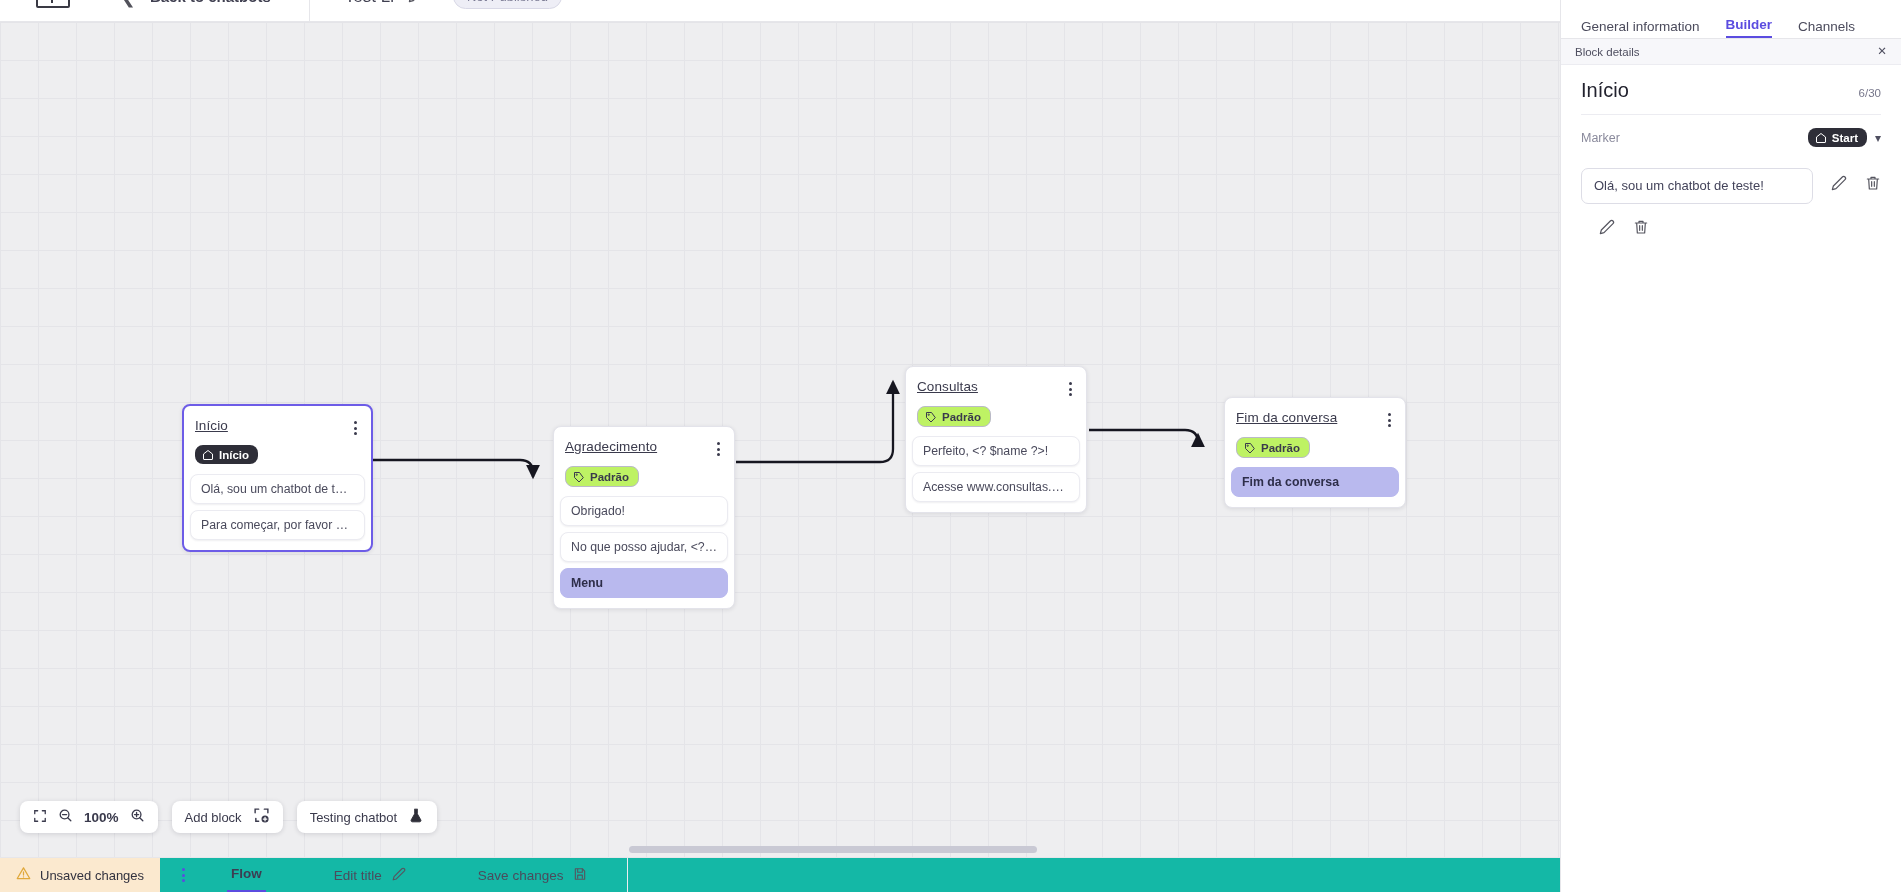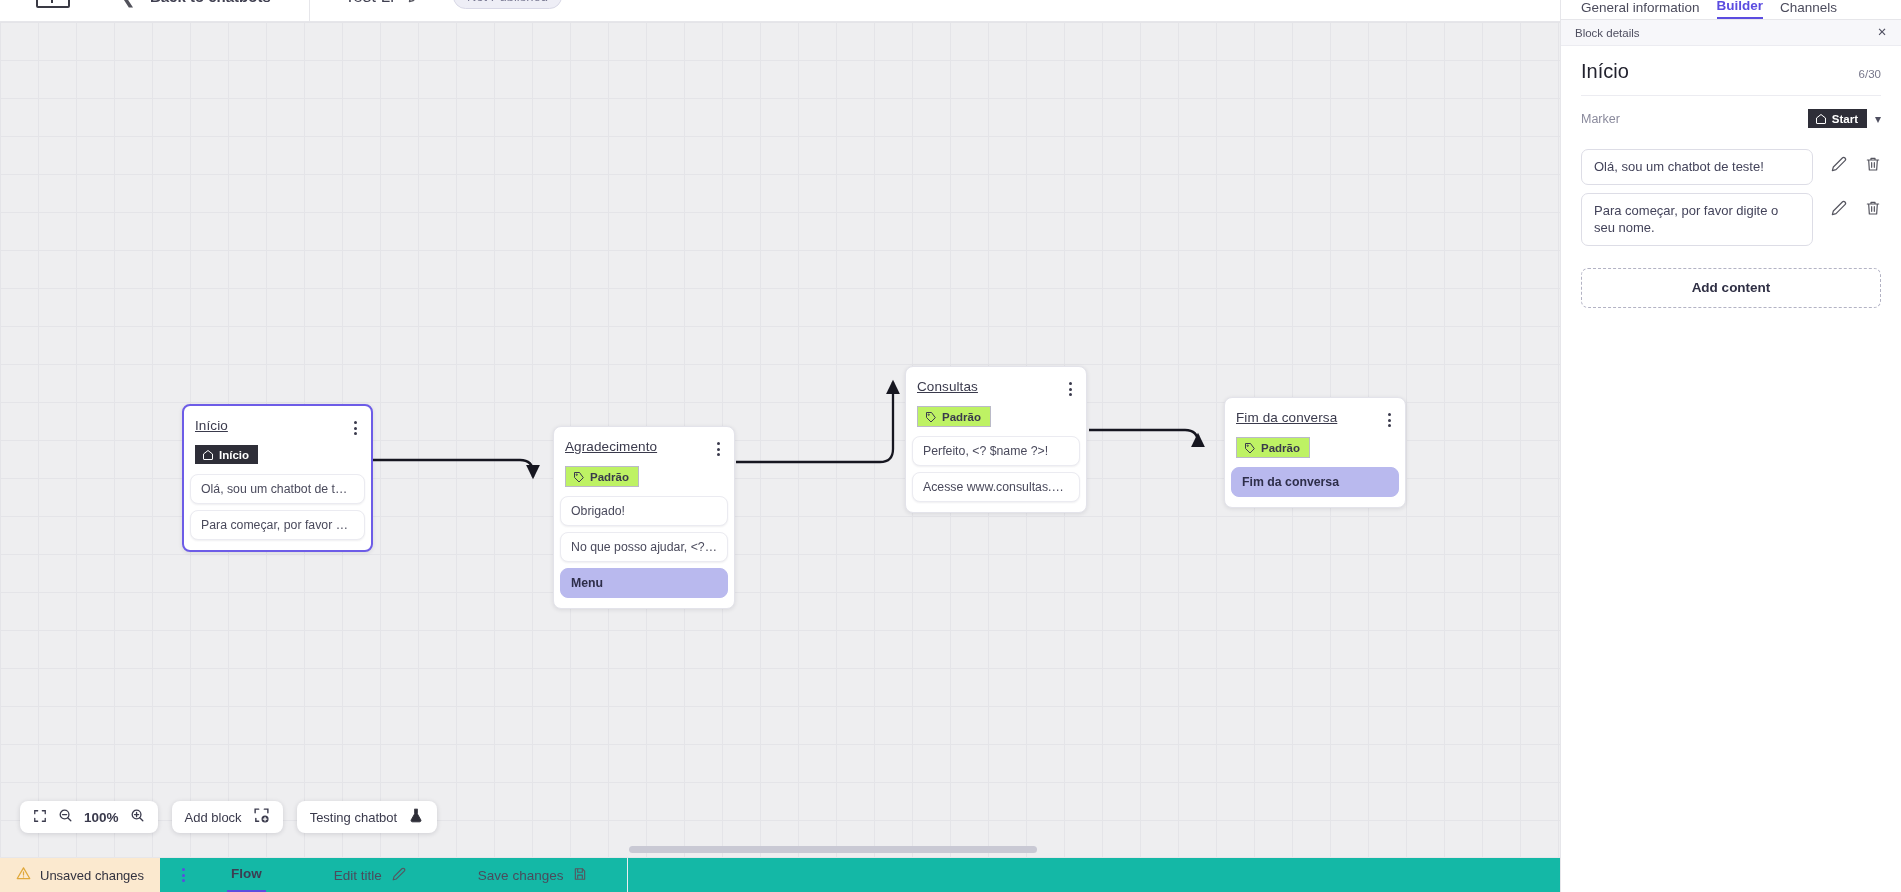--- a/index.html
+++ b/index.html
@@ -61,21 +61,21 @@
     padding: 10px 0 10px 0;
   }
   .block.selected { border: 2px solid #6d5ce7; }
   .blk-head { display:flex; align-items:flex-start; justify-content:space-between; padding: 2px 11px 0 11px; }
   .blk-title { font-size: 13.5px; color: #3a3a4c; font-weight: 500; letter-spacing:.1px;text-decoration:underline;}
   .kebab { display:flex; flex-direction:column; gap:2.5px; padding: 3px 3px; cursor:pointer; }
   .kebab i { width:3px; height:3px; border-radius:50%; background:#3a3a4c; display:block; }
   .tag-row { padding: 7px 11px 0 11px; }
   .tag {
     display:inline-flex; align-items:center; gap:5px;
-    font-size: 11.5px; font-weight: 600; border-radius: 0;
+    font-size: 11.5px; font-weight: 600; border-radius: 8px;
     padding: 3.5px 9px 3.5px 7px;
   }
   .tag.start { background:#2e2e38; color:#ffffff; }
   .tag.padrao { background:#bef264; color:#3a3a4c; border:1px solid #babac8; }
   .rows { margin-top: 9px; display:flex; flex-direction:column; gap:6px; }
   .row {
     margin: 0 6px; padding: 7px 10px; font-size: 12.3px; color:#4a4a5c;
     background:#ffffff; border:1px solid #ebebf1; border-radius:8px;
     box-shadow: 0 1px 2px rgba(30,30,50,.07);
     white-space: nowrap; overflow:hidden; text-overflow: ellipsis;
@@ -90,21 +90,21 @@
     font-size: 13px; color:#3a3a4c; cursor:pointer;
   }
   .ctrl .zv { font-weight:600; font-size:13.5px; }
 
   
   .hscroll { position:absolute; left:0; bottom:4px; width:1560px; height:7px; }
   .hscroll .thumb { position:absolute; left:629px; width:408px; height:7px; background:#c9c9d4; border-radius:4px; }
 
   
   .rpanel { position:absolute; right:0; top:0; width:341px; height:892px; background:#fff; border-left:1px solid #e6e6ea; }
-  .rtabs { display:flex; align-items:flex-end; gap:17px; padding: 0 20px; height: 20px; border-bottom:1px solid #e6e6ea; }
+  .rtabs { display:flex; align-items:flex-end; gap:26px; padding: 0 20px; height: 39px; border-bottom:1px solid #e6e6ea; }
   .rtab { font-size:13.5px; color:#4b4b5c; padding-bottom: 4px; cursor:pointer; }
   .rtab.active { color:#5b4ce0; font-weight:600; border-bottom: 2px solid #5b4ce0; }
   .bd-head { height:26px; background:#f7f7fa; border-bottom:1px solid #ececf1; display:flex; align-items:center; justify-content:space-between; padding: 0 14px; }
   .bd-head span { font-size:11.5px; color:#4f4f60; }
   .x-ic { font-size:15px; color:#4f4f60; cursor:pointer; line-height:1; }
   .pnl-body { padding: 14px 20px 0 20px; }
   .pnl-title-row { display:flex; align-items:baseline; justify-content:space-between; padding-bottom: 12px; border-bottom:1px solid #ececf1;}
   .pnl-title { font-size: 20px; color:#22222e; font-weight: 400; }
   .pnl-count { font-size: 11.5px; color:#76768a; }
   .marker-row { display:flex; align-items:center; justify-content:space-between; padding: 13px 0 3px 0; }
@@ -404,34 +404,32 @@
                 </svg>
             </span>
             <span class="act-ic">
               <svg width="16" height="16" viewBox="0 0 24 24" fill="none" stroke="#55555f" stroke-width="1.8" stroke-linecap="round" stroke-linejoin="round">
                   <path d="M3.5 6h17M9 6V3.5h6V6M5.5 6l1 15h11l1-15M10 10v7M14 10v7"></path>
                 </svg>
             </span>
           </div>
         </div>
         <div class="citem">
-          <div class="cbox">Para começar, por favor digite o seu nome.</div>
           <div class="citem-acts">
             <span class="act-ic">
               <svg width="16" height="16" viewBox="0 0 24 24" fill="none" stroke="#55555f" stroke-width="1.8" stroke-linecap="round" stroke-linejoin="round">
                   <path d="M17 3a2.8 2.8 0 1 1 4 4L7.5 20.5 2 22l1.5-5.5Z"></path>
                 </svg>
             </span>
             <span class="act-ic">
               <svg width="16" height="16" viewBox="0 0 24 24" fill="none" stroke="#55555f" stroke-width="1.8" stroke-linecap="round" stroke-linejoin="round">
                   <path d="M3.5 6h17M9 6V3.5h6V6M5.5 6l1 15h11l1-15M10 10v7M14 10v7"></path>
                 </svg>
             </span>
           </div>
         </div>
       </div>
 
-      <div class="add-content">Add content</div>
     </div>
 
   </div>
 
 </div>
 
 </body></html>

